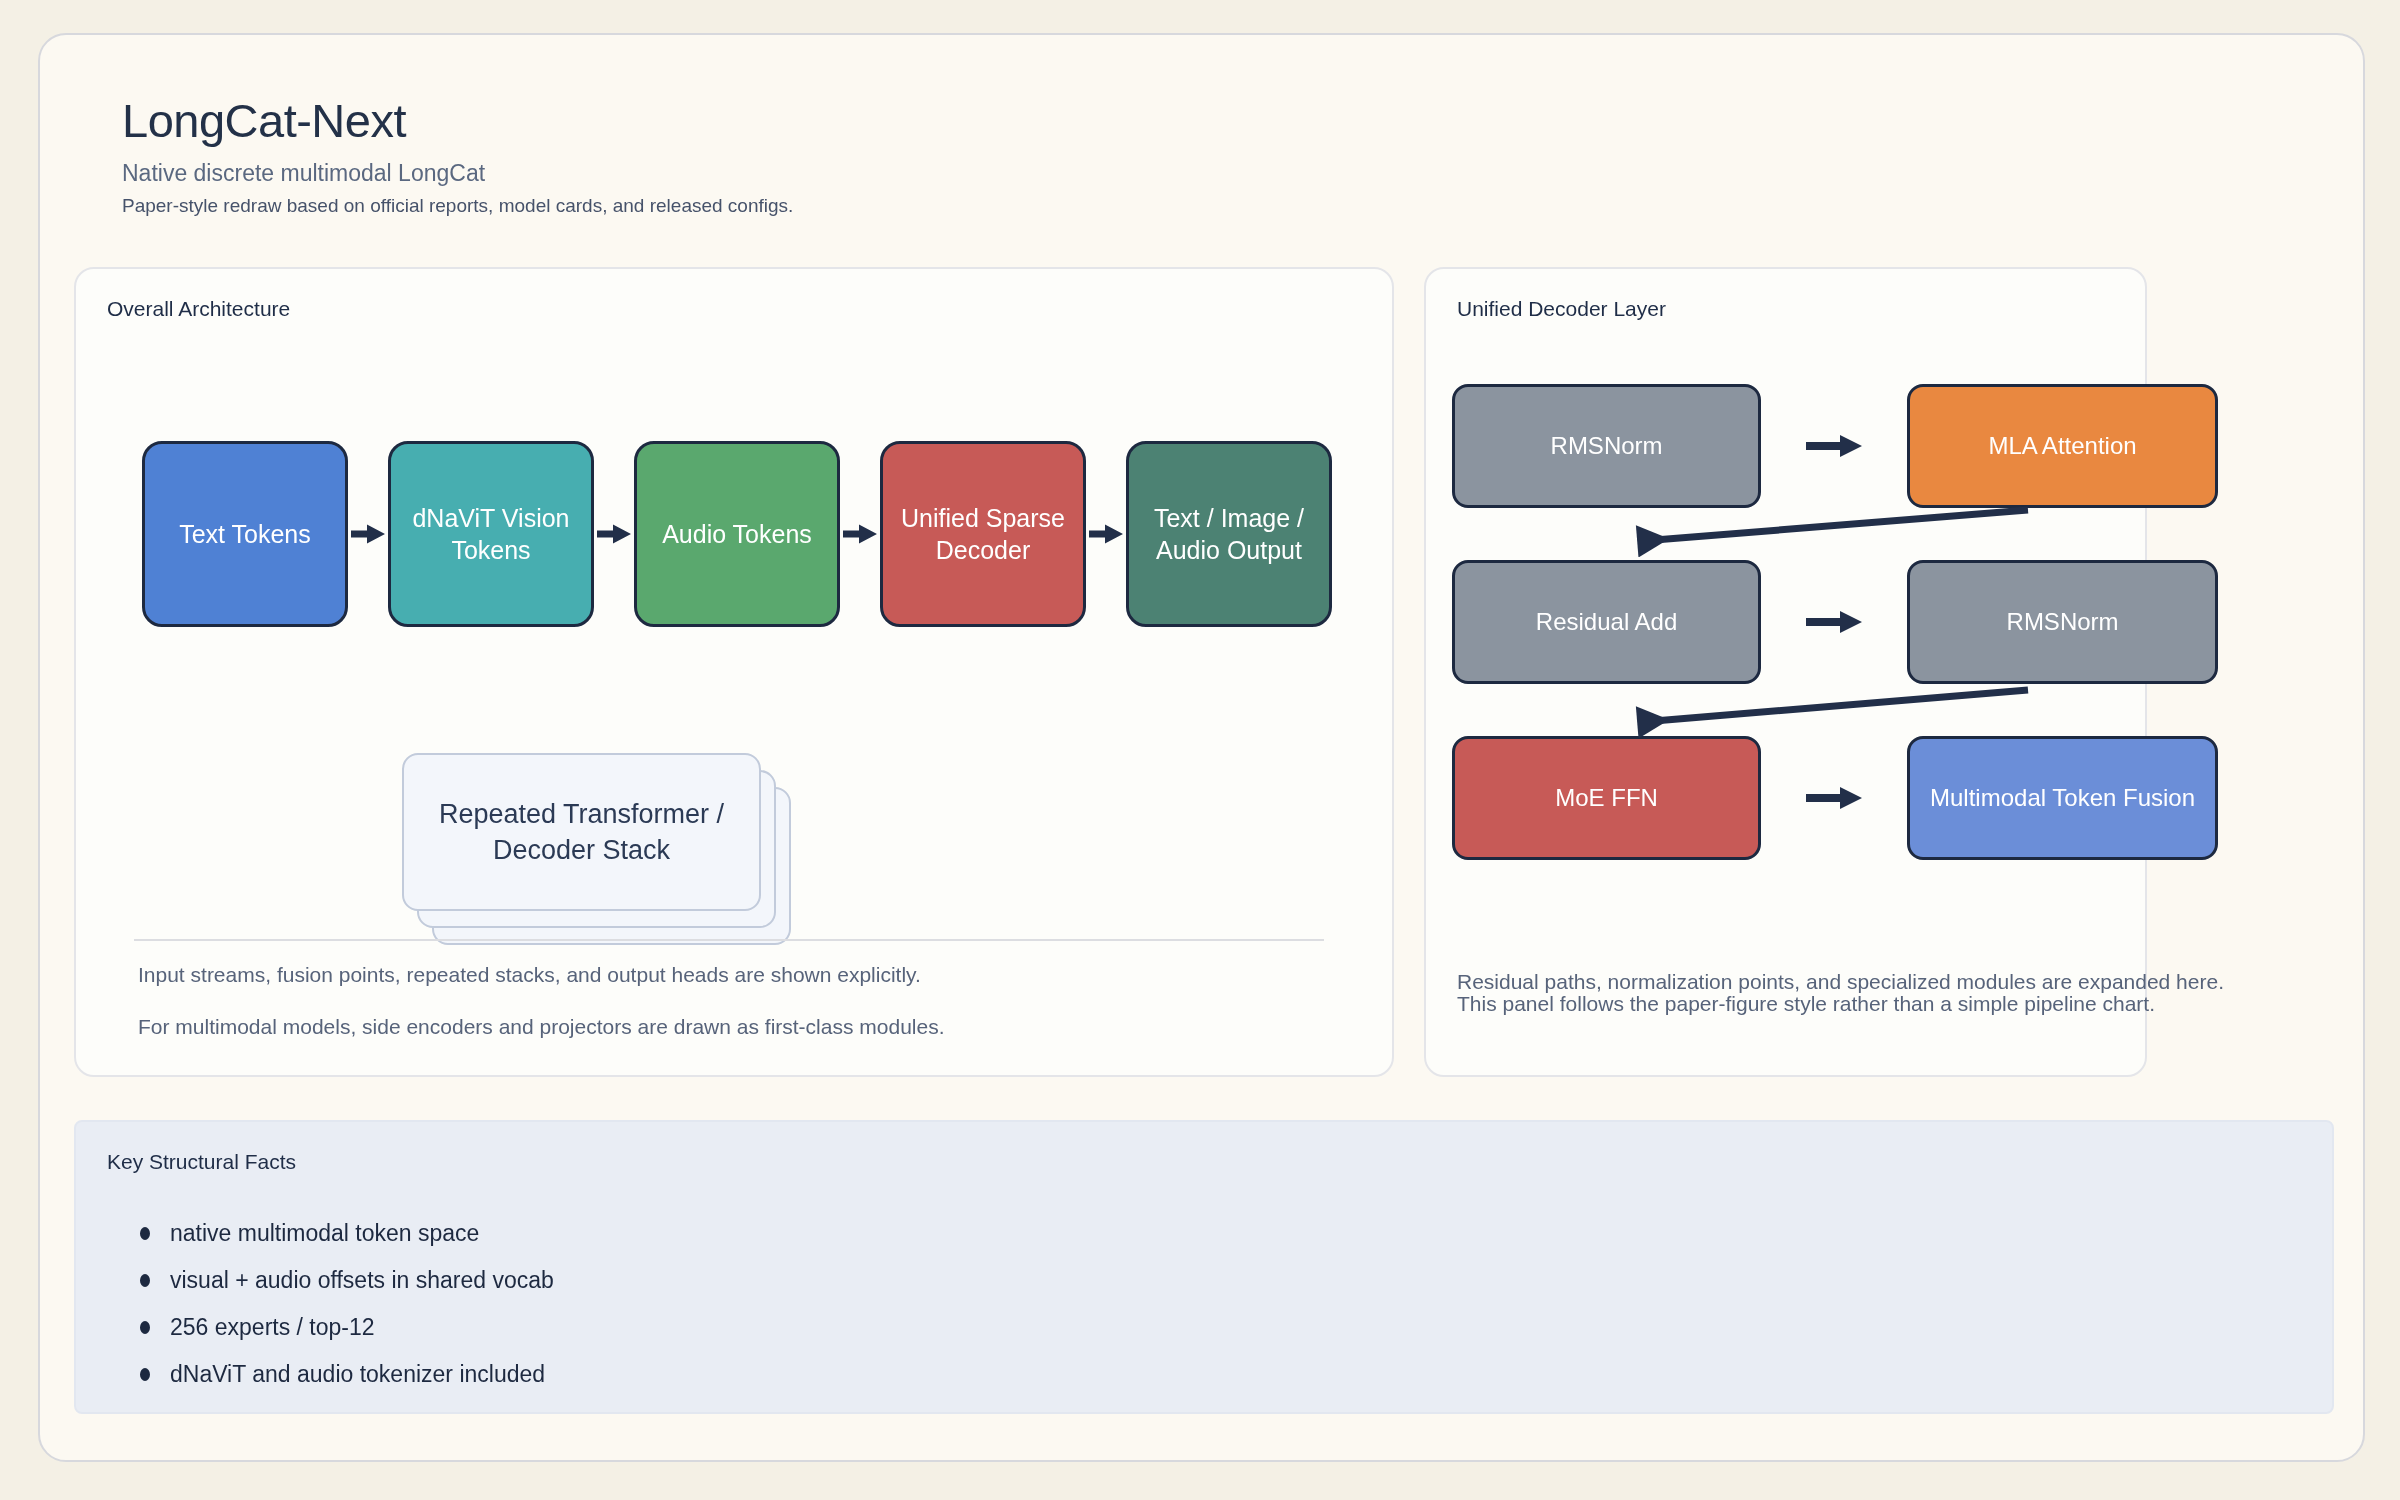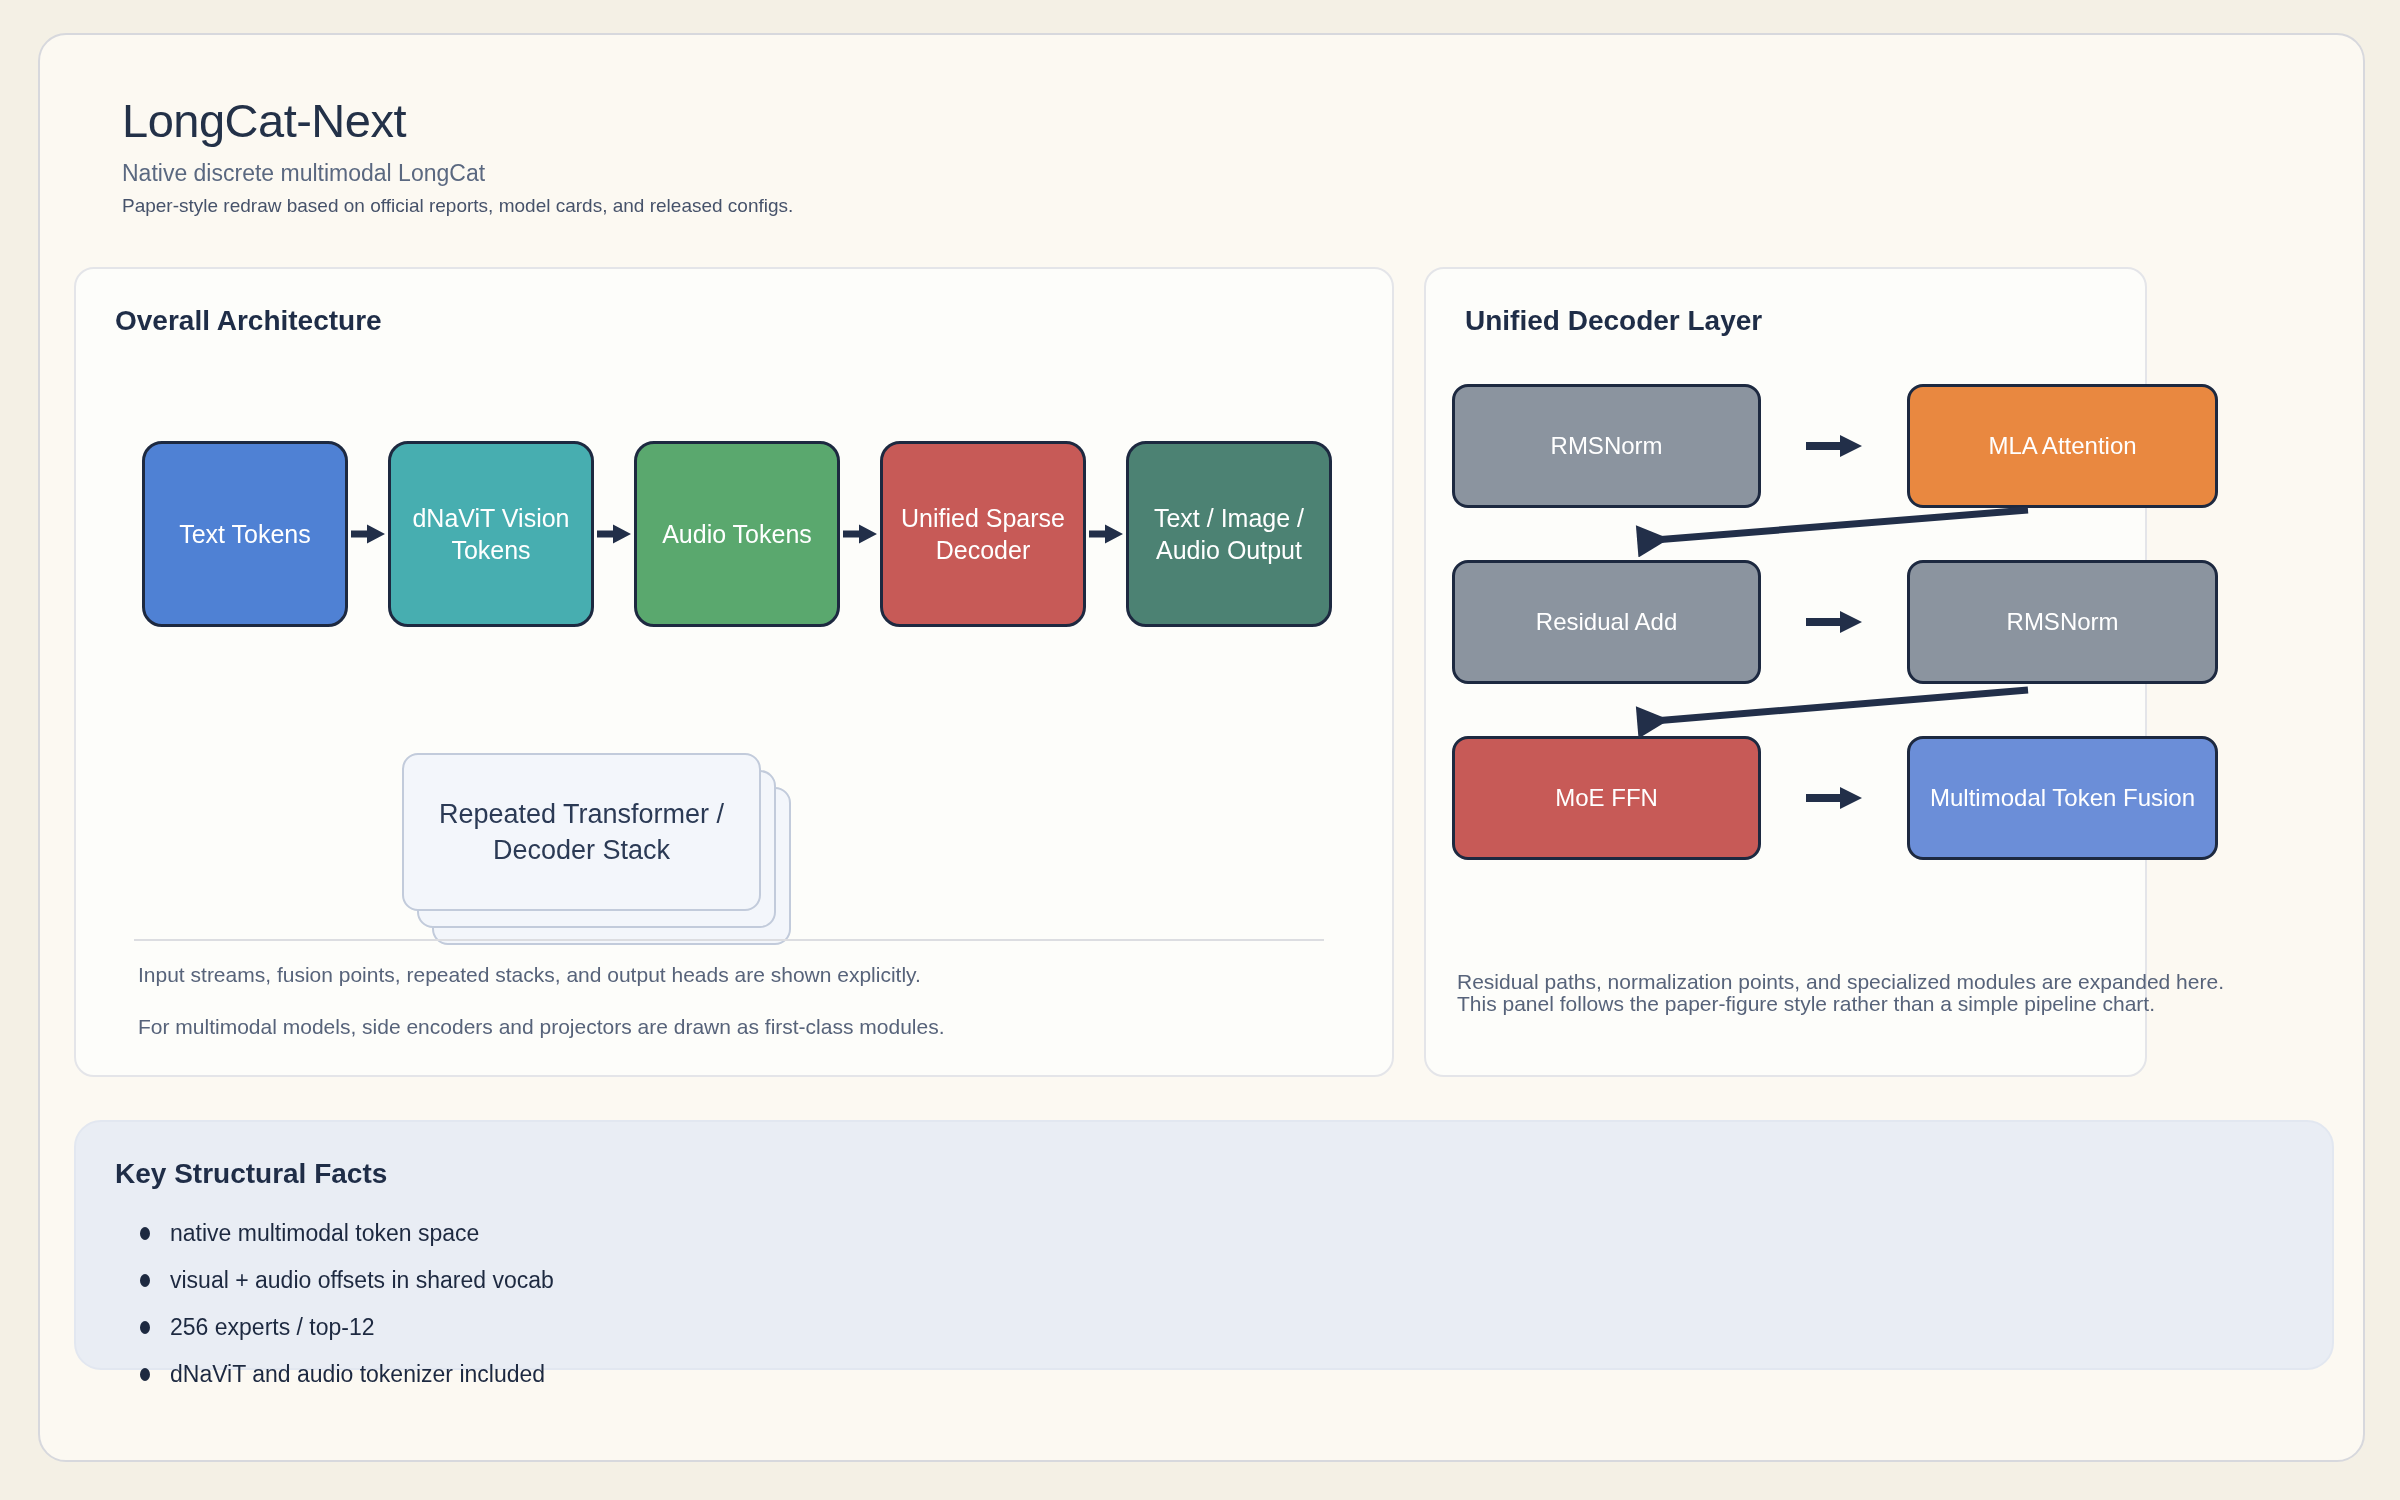--- a/index.html
+++ b/index.html
@@ -12,21 +12,21 @@
   
   .page-header{position:absolute;left:82px;top:58px;}
   .page-title{margin:0;font-size:47px;font-weight:400;color:#233148;letter-spacing:-.5px;}
   .page-subtitle{margin:12px 0 0;font-size:23px;color:#5a6880;}
   .page-tagline{margin:8px 0 0;font-size:19px;color:#46526a;}
 
   
   .panel{position:absolute;background:#fdfdfa;border:2px solid #e4e5e9;border-radius:20px;box-sizing:border-box;}
   #panel-overall{left:34px;top:232px;width:1320px;height:810px;}
   #panel-decoder{left:1384px;top:232px;width:723px;height:810px;}
-  .panel-title{position:absolute;left:31px;top:28px;margin:8px;font-size:28px;font-weight:700;color:#1f2d47;}
+  .panel-title{position:absolute;left:31px;top:28px;margin:0;font-size:21px;font-weight:400;color:#1f2d47;}
 
   
   .pipeline{position:absolute;left:66px;top:172px;width:1190px;height:186px;display:flex;align-items:stretch;}
   .pm-box{width:206px;border-radius:20px;border:3px solid #1d2940;box-sizing:border-box;
     display:flex;align-items:center;justify-content:center;text-align:center;
     color:#ffffff;font-size:25px;line-height:1.3;padding:0 12px;}
   .pm-gap{width:40px;display:flex;align-items:center;justify-content:center;flex:none;}
 
   
   .stack-wrap{position:absolute;left:326px;top:440px;width:395px;height:205px;}
@@ -55,22 +55,22 @@
   .dg-gap{width:72px;display:flex;align-items:center;justify-content:center;flex:none;}
 
   .diag-svg{position:absolute;left:26px;top:115px;pointer-events:none;}
 
   .decoder-notes{position:absolute;left:31px;top:700px;font-size:21px;color:#57637a;width:800px;}
   .decoder-notes p{margin:0;line-height:1.28;}
   .decoder-notes p.first{max-width:778px;}
   .decoder-notes p.second{margin-top:-5px;}
 
   
-  #panel-facts{position:absolute;left:34px;top:1085px;width:2260px;height:250px;
-    background:#e9edf4;border:2px solid #e2e7f0;border-radius:27px;box-sizing:border-box;}
+  #panel-facts{position:absolute;left:34px;top:1085px;width:2260px;height:294px;
+    background:#e9edf4;border:2px solid #e2e7f0;border-radius:8px;box-sizing:border-box;}
   .facts-list{position:absolute;left:64px;top:96px;list-style:none;margin:0;padding:0;}
   .facts-list li{display:flex;align-items:center;font-size:23px;color:#1d2940;height:30px;margin-bottom:17px;}
   .fact-dot{display:inline-block;width:10px;height:13px;border-radius:50%;background:#1d2940;margin-right:20px;flex:none;}
 </style>
 </head>
 <body>
 
 <div class="stage">
   <div class="main-card">
 

